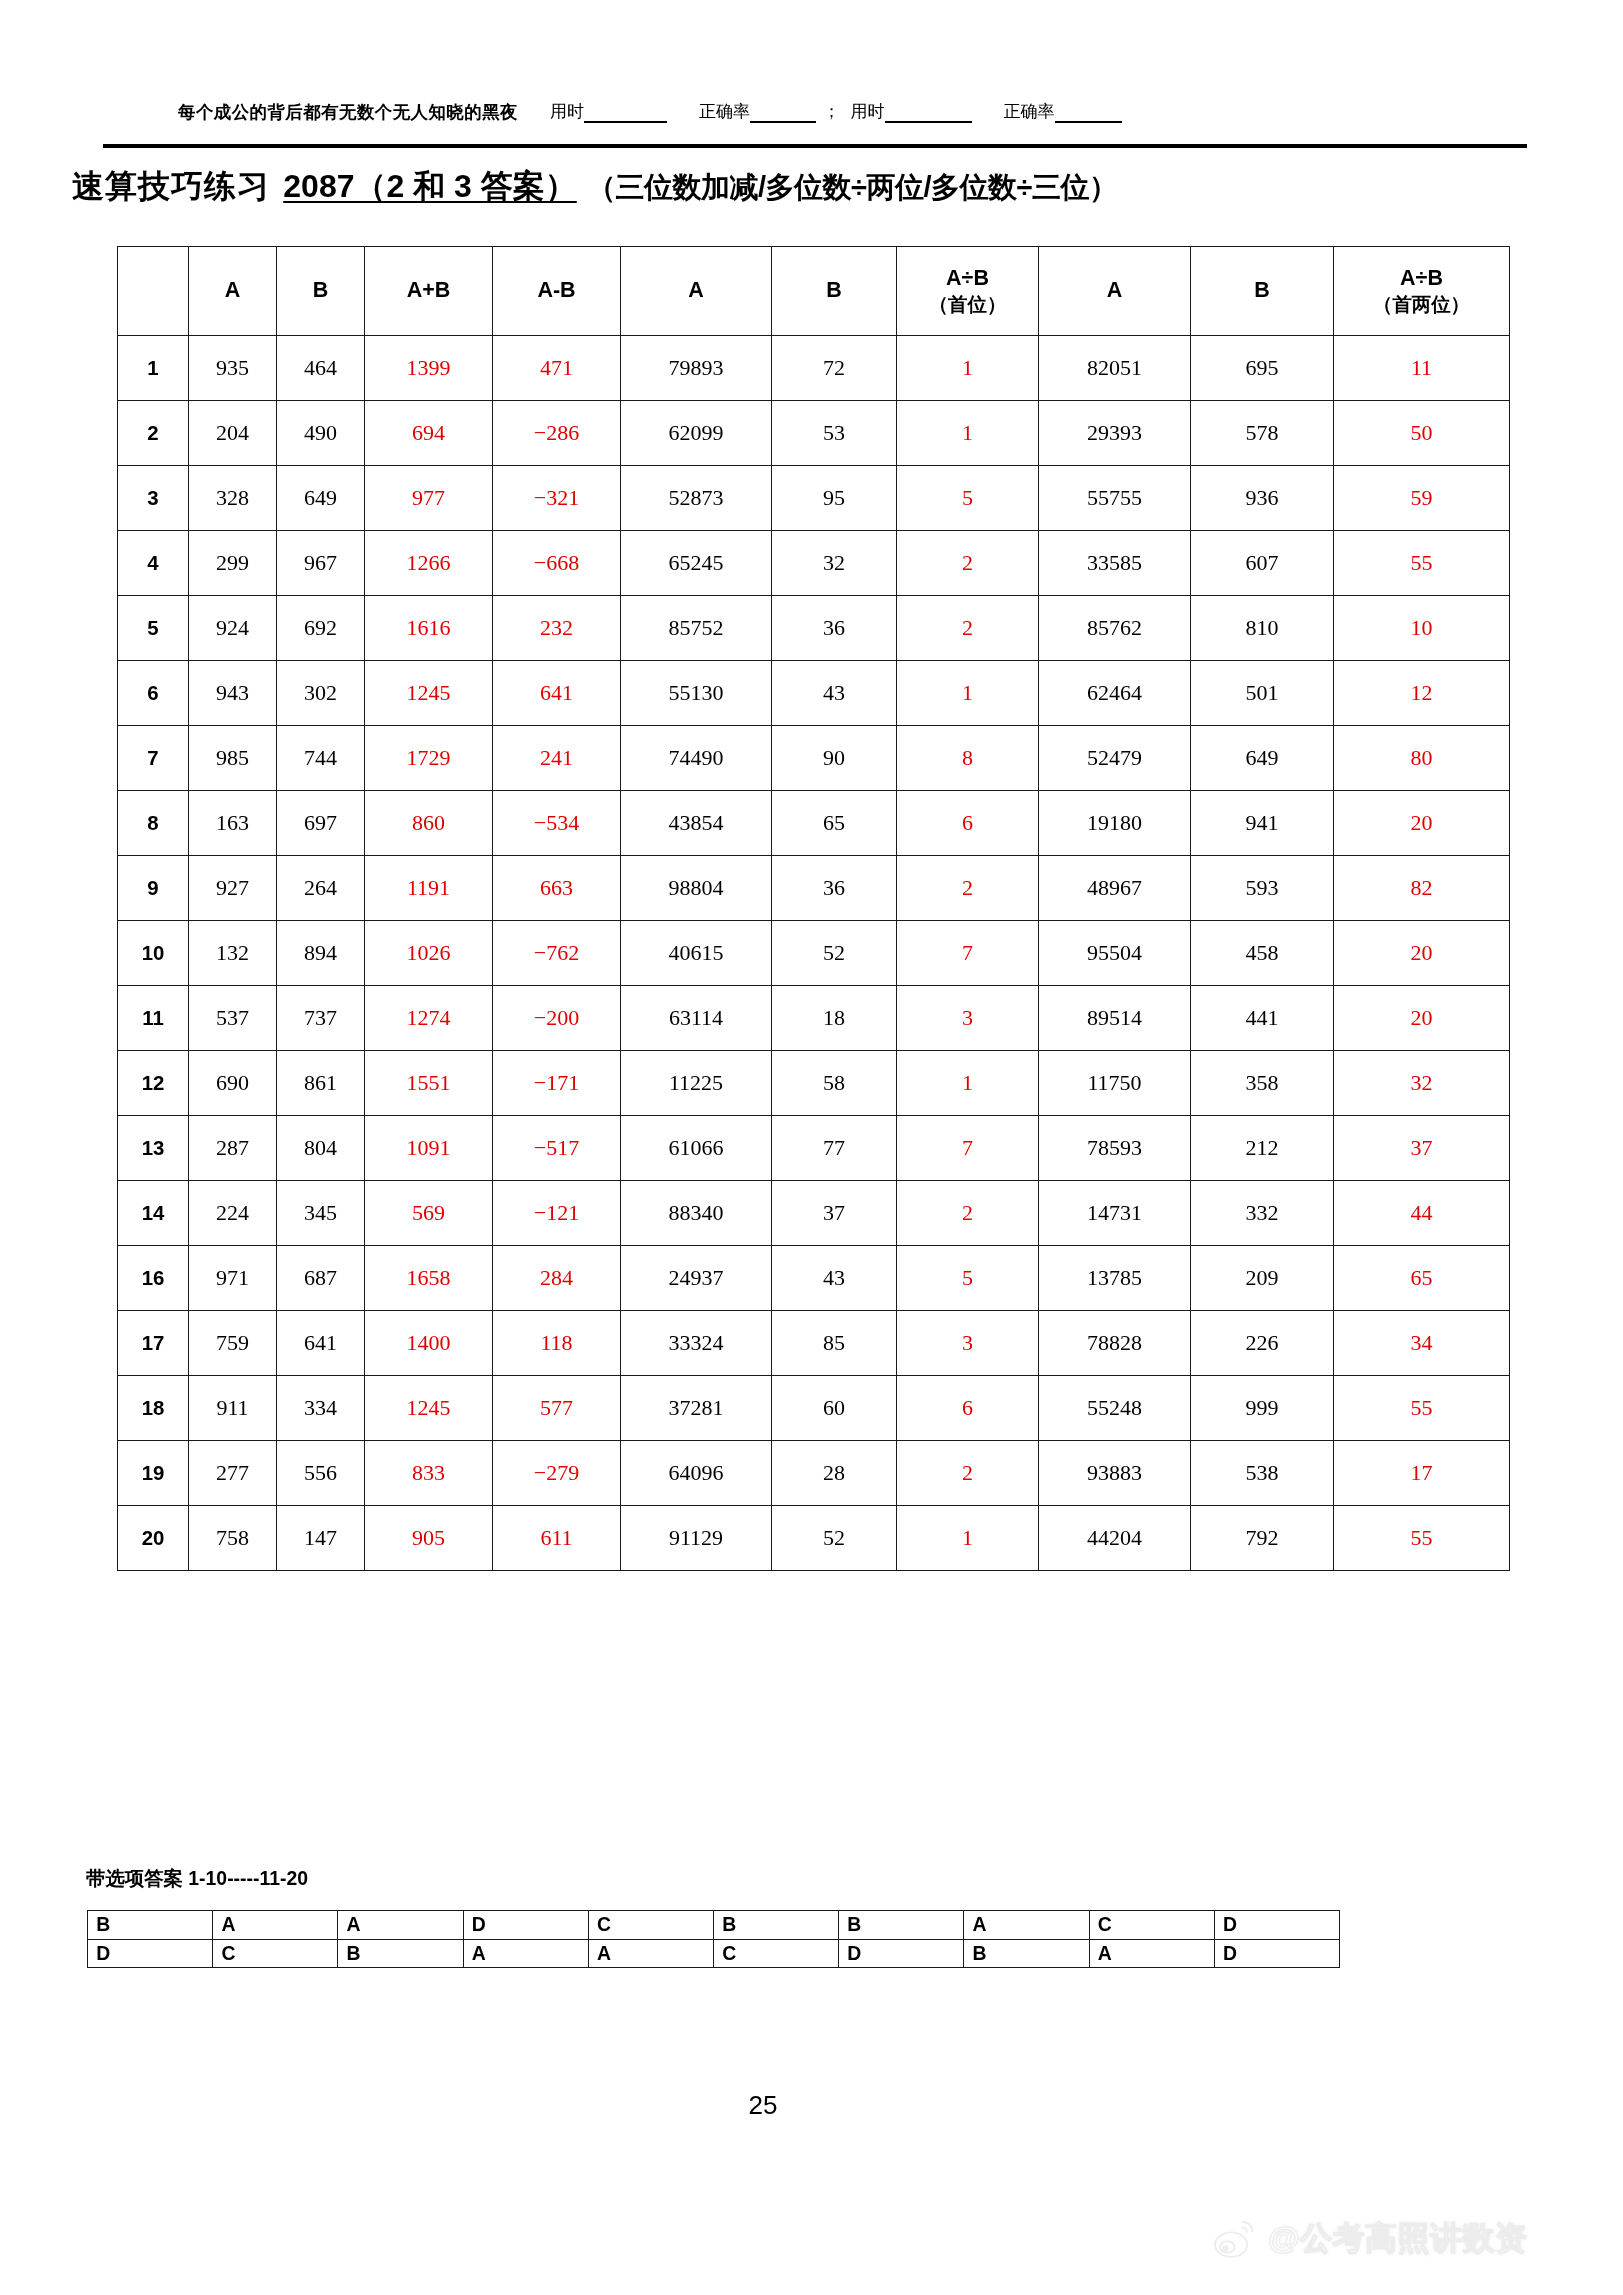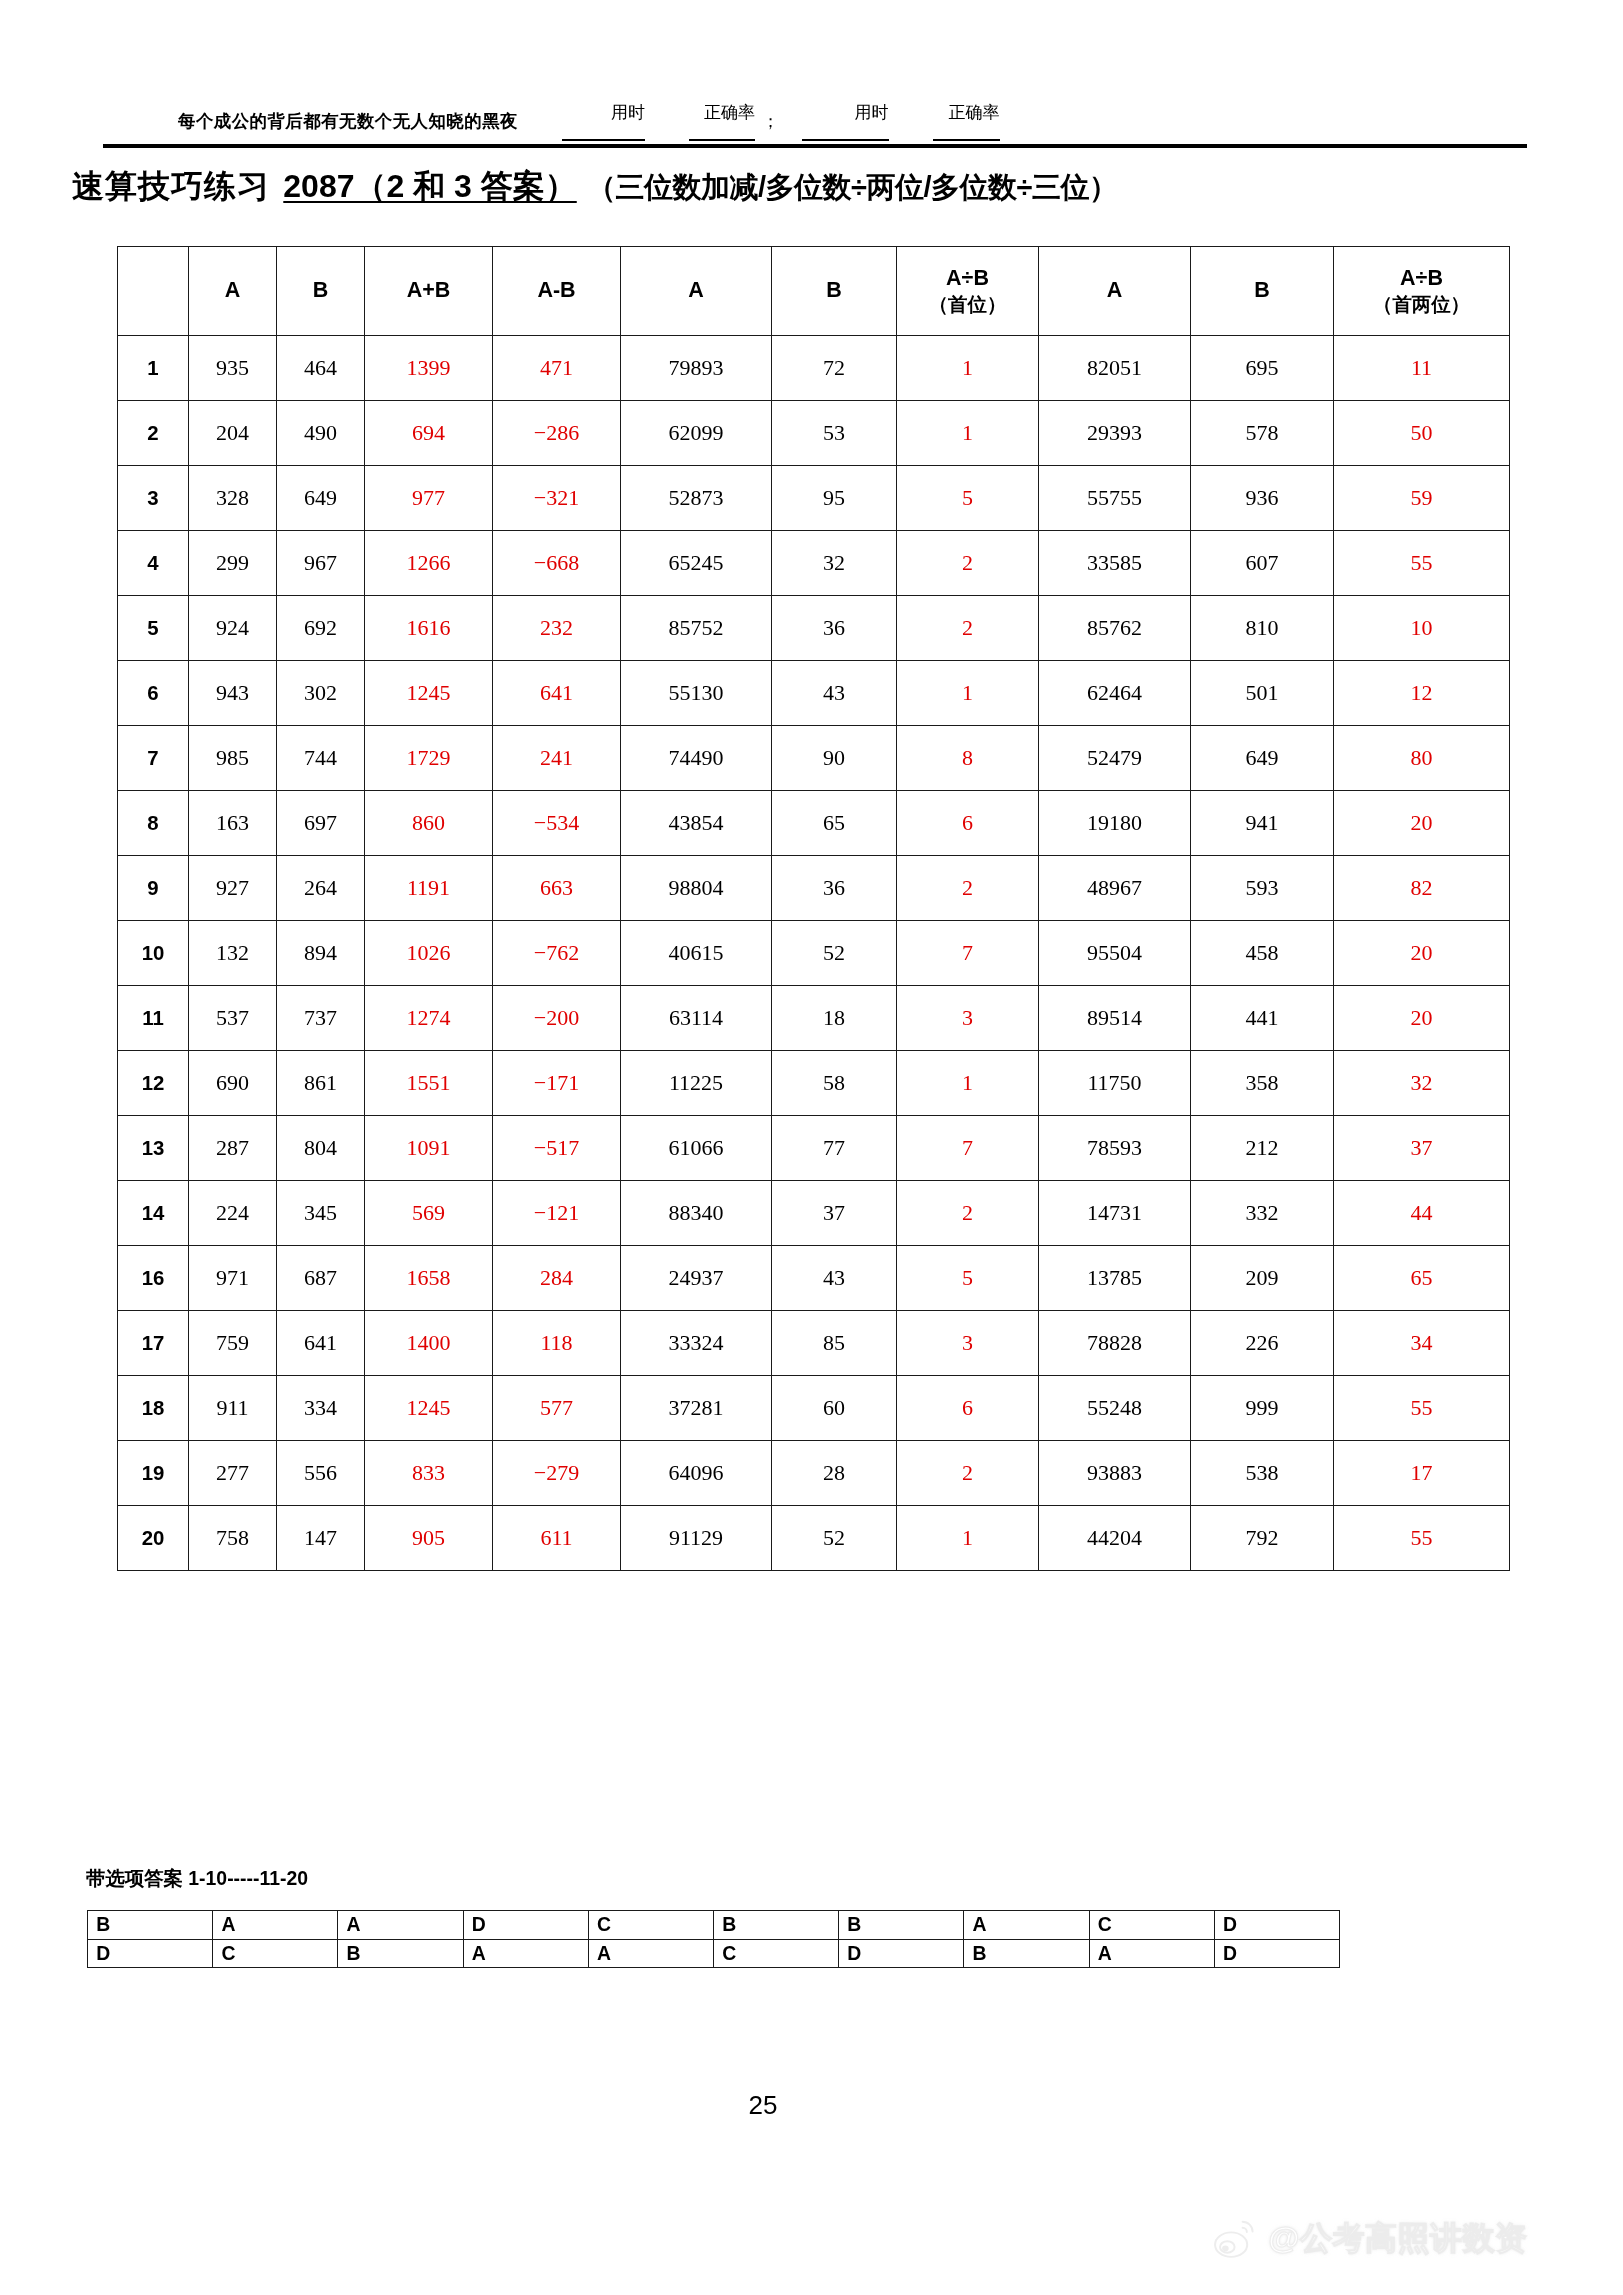--- a/index.html
+++ b/index.html
@@ -24,38 +24,37 @@
   }
 
   
   .header-band {
     position: absolute;
     left: 102px;
     top: 100px;
     width: 1426px;
     height: 42px;
     display: flex;
-    align-items: center;
+    align-items: flex-start;
     white-space: nowrap;
   }
   .header-motto {
     font-family: "Liberation Sans", "DejaVu Sans", sans-serif;
     font-size: 17.4px;
     font-weight: 700;
     letter-spacing: 0.5px;
     margin-left: 76px;
   }
   .header-field {
     font-family: "Liberation Sans", "DejaVu Sans", sans-serif;
     font-size: 17px;
     font-weight: 500;
-    margin-left: 44px;
+    margin-left: 32px;
     display: inline-flex;
     align-items: flex-end;
-    flex-direction: column;
   }
   .header-field .fl {
     display: inline-block;
     border-bottom: 2.6px solid #000;
     height: 15.3px;
   }
   .fl-w1 { width: 83px; }
   .fl-w2 { width: 66px; }
   .fl-w3 { width: 87px; }
   .fl-w4 { width: 67px; }

